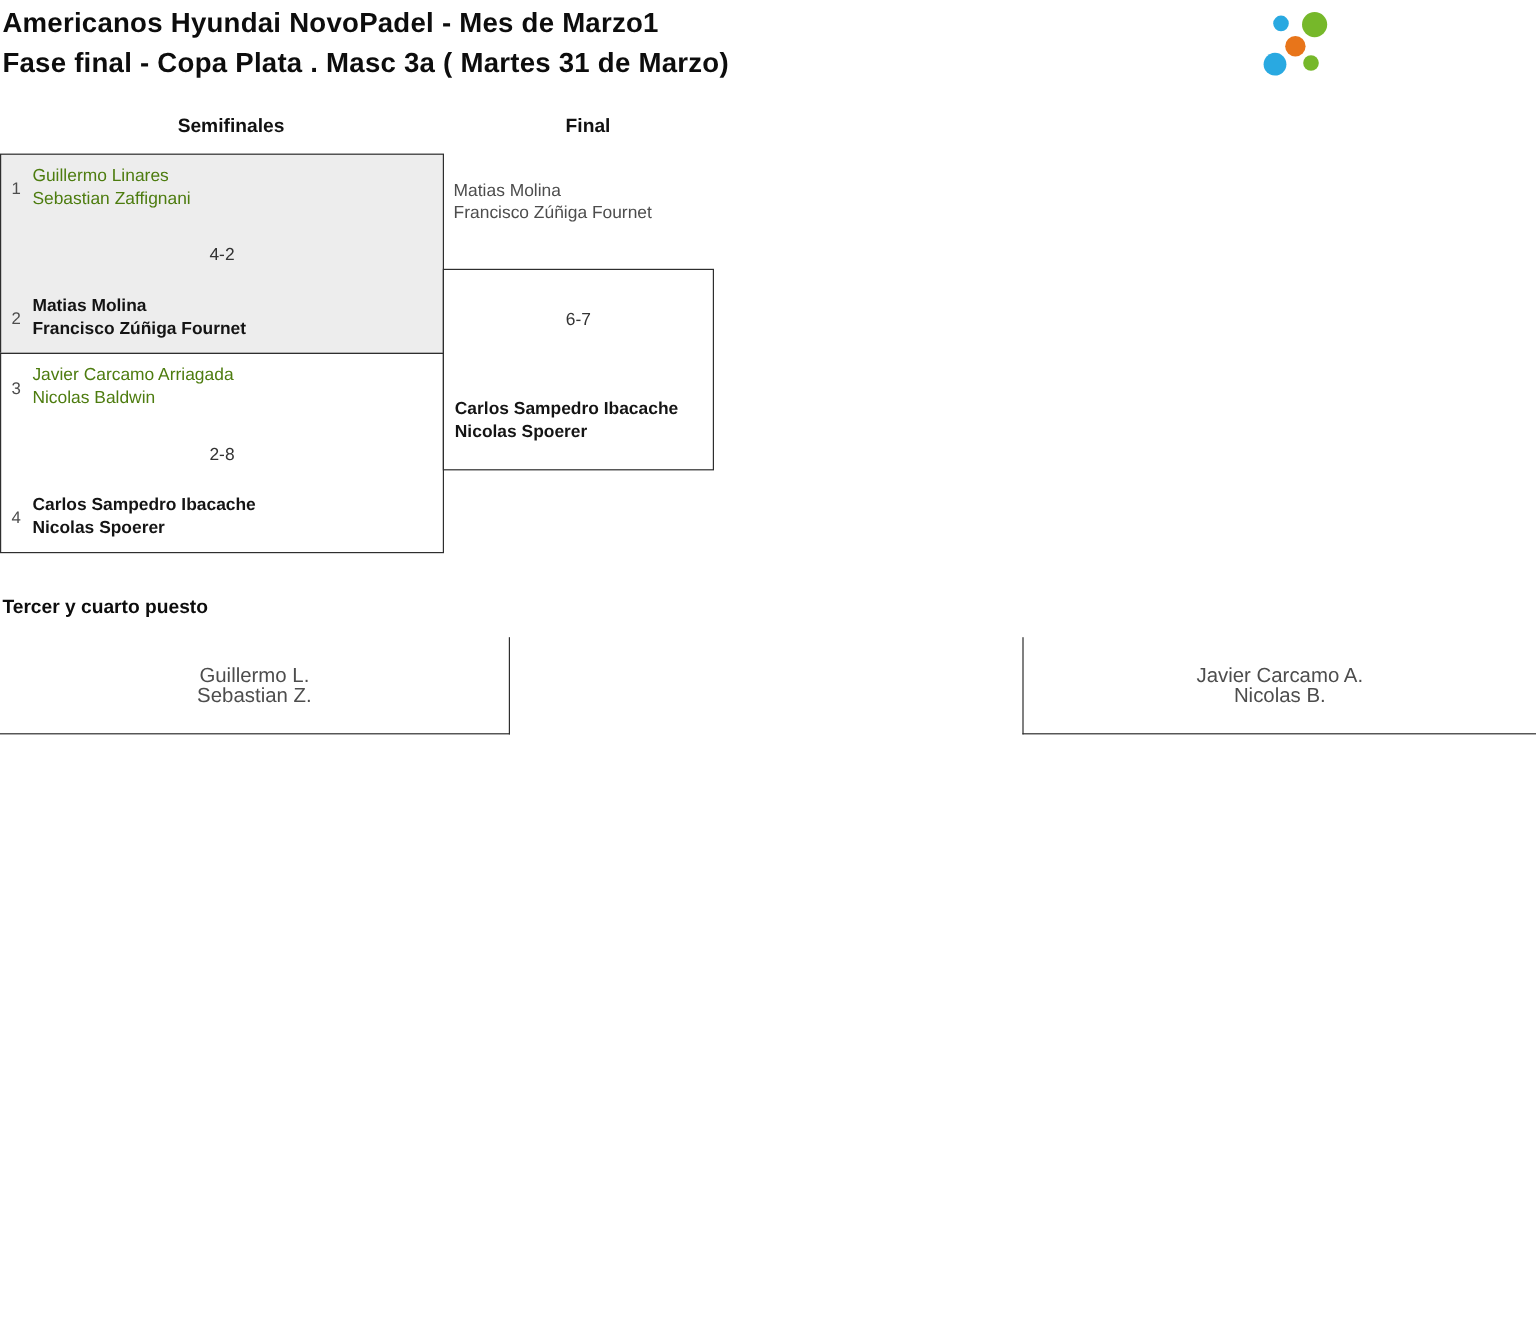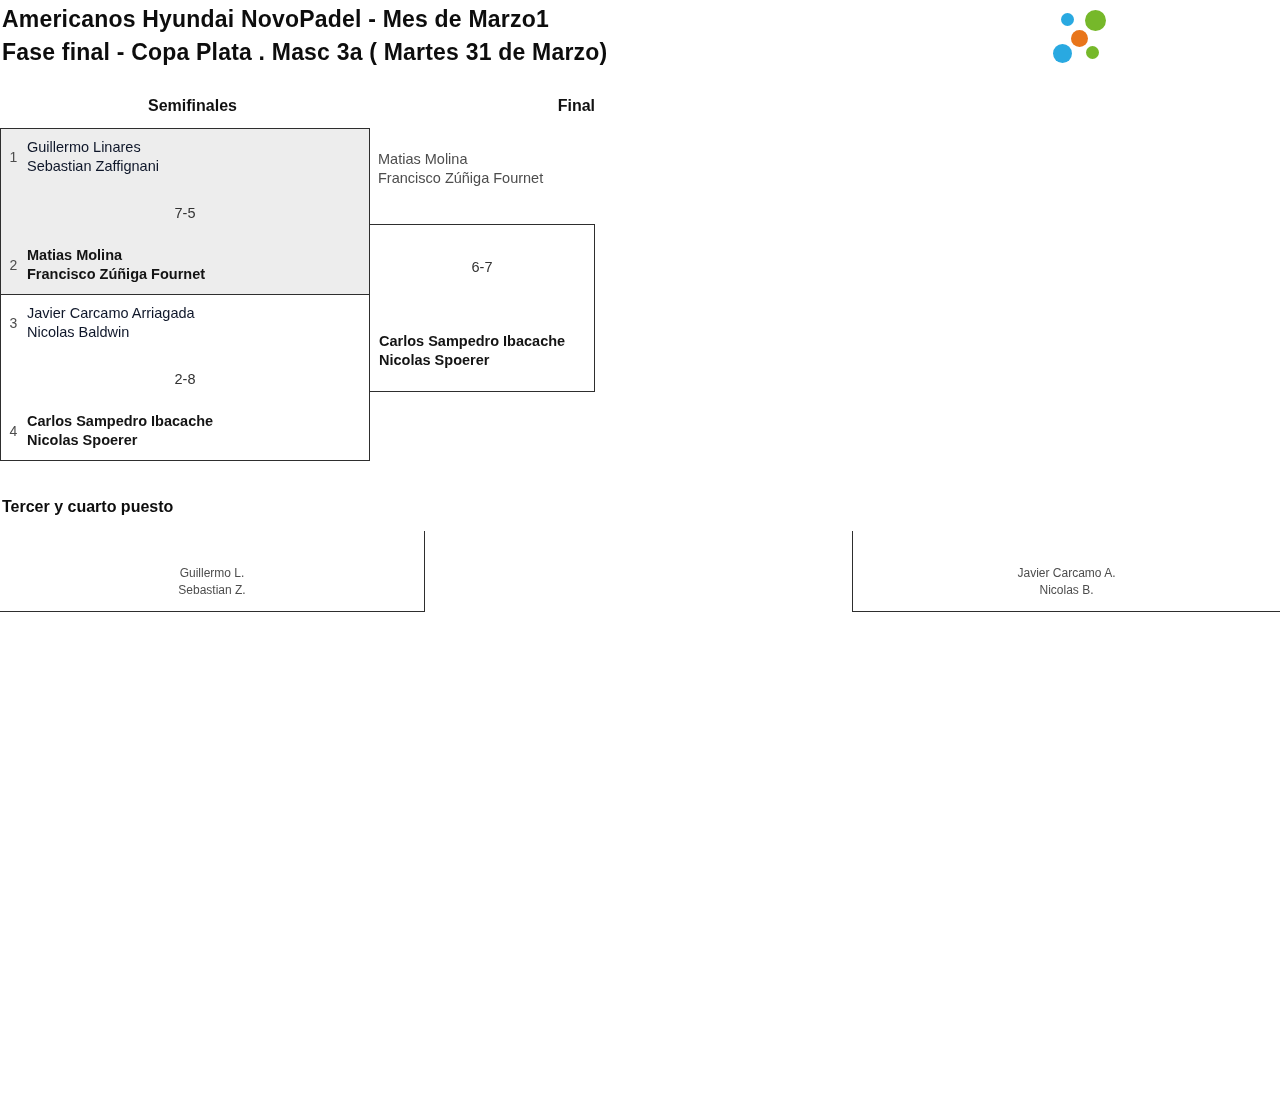--- a/index.html
+++ b/index.html
@@ -39,34 +39,34 @@
     line-height: 64px;
   }
 
   
   .col-header {
     position: absolute; top: 96px;
     font-size: 16px; font-weight: bold; color: #111;
     text-align: center; line-height: 20px; padding-left: 15px;
   }
   .col-header.semis { left: 0; width: 370px; }
-  .col-header.final { left: 370px; width: 225px; text-align: right; }
+  .col-header.final { left: 370px; width: 225px; }
 
   .sf-box {
     position: absolute; left: 0; width: 370px; height: 167px;
     border: 1px solid #2e2e2e;
   }
   .sf-box.first  { top: 128px; background: #ededed; }
   .sf-box.second { top: 294px; background: #ffffff; }
 
   .team { position: absolute; left: 8px; display: flex; align-items: center; gap: 9px; }
   .team.top { top: 9px; }
   .team.bottom { bottom: 10px; }
   .seed { font-size: 14px; color: #4d4d4d; min-width: 9px; text-align: center; }
-  .names { font-size: 14.5px; line-height: 19px; color: #0f172a; white-space: nowrap; }
+  .names { font-size: 14.5px; line-height: 19px; color: #4d7c0f; white-space: nowrap; }
   .names.winner { color: #141414; font-weight: bold; }
 
   .match-score {
     position: absolute; left: 0; top: 76px; width: 100%;
     text-align: center; font-size: 14.5px; color: #333;
   }
 
   
   .final-team1 {
     position: absolute; left: 378px; top: 150px;
@@ -87,22 +87,22 @@
 
   
   .tp-heading {
     position: absolute; left: 2px; top: 498px;
     font-size: 16px; font-weight: bold; color: #0d0d0d;
   }
   .tp-cell { position: absolute; top: 531px; height: 81px; }
   .tp-cell.left  { left: 0;     width: 425px; border-right: 1px solid #2e2e2e; border-bottom: 1px solid #2e2e2e; }
   .tp-cell.right { left: 852px; width: 428px; border-left: 1px solid #2e2e2e; border-bottom: 1px solid #2e2e2e; }
   .tp-names {
-    margin-top: 34px; text-align: center;
-    font-size: 12px; line-height: 17px; color: #4d4d4d;
+    margin-top: 23px; text-align: center;
+    font-size: 17px; line-height: 17px; color: #4d4d4d;
   }
   .tp-score {
     position: absolute; left: 425px; top: 538px; width: 427px;
     text-align: center; font-size: 13.5px; color: #333;
   }
 </style>
 </head>
 <body>
 
 <div class="page">
@@ -124,21 +124,21 @@
   <div class="col-header final">Final</div>
 
   <div class="sf-box first">
     <div class="team top">
       <span class="seed">1</span>
       <div class="names">
         <div>Guillermo Linares</div>
         <div>Sebastian Zaffignani</div>
       </div>
     </div>
-    <div class="match-score">7-5</div>
+    <div class="match-score">4-2</div>
     <div class="team bottom">
       <span class="seed">2</span>
       <div class="names winner">
         <div>Matias Molina</div>
         <div>Francisco Zúñiga Fournet</div>
       </div>
     </div>
   </div>
 
   <div class="sf-box second">

